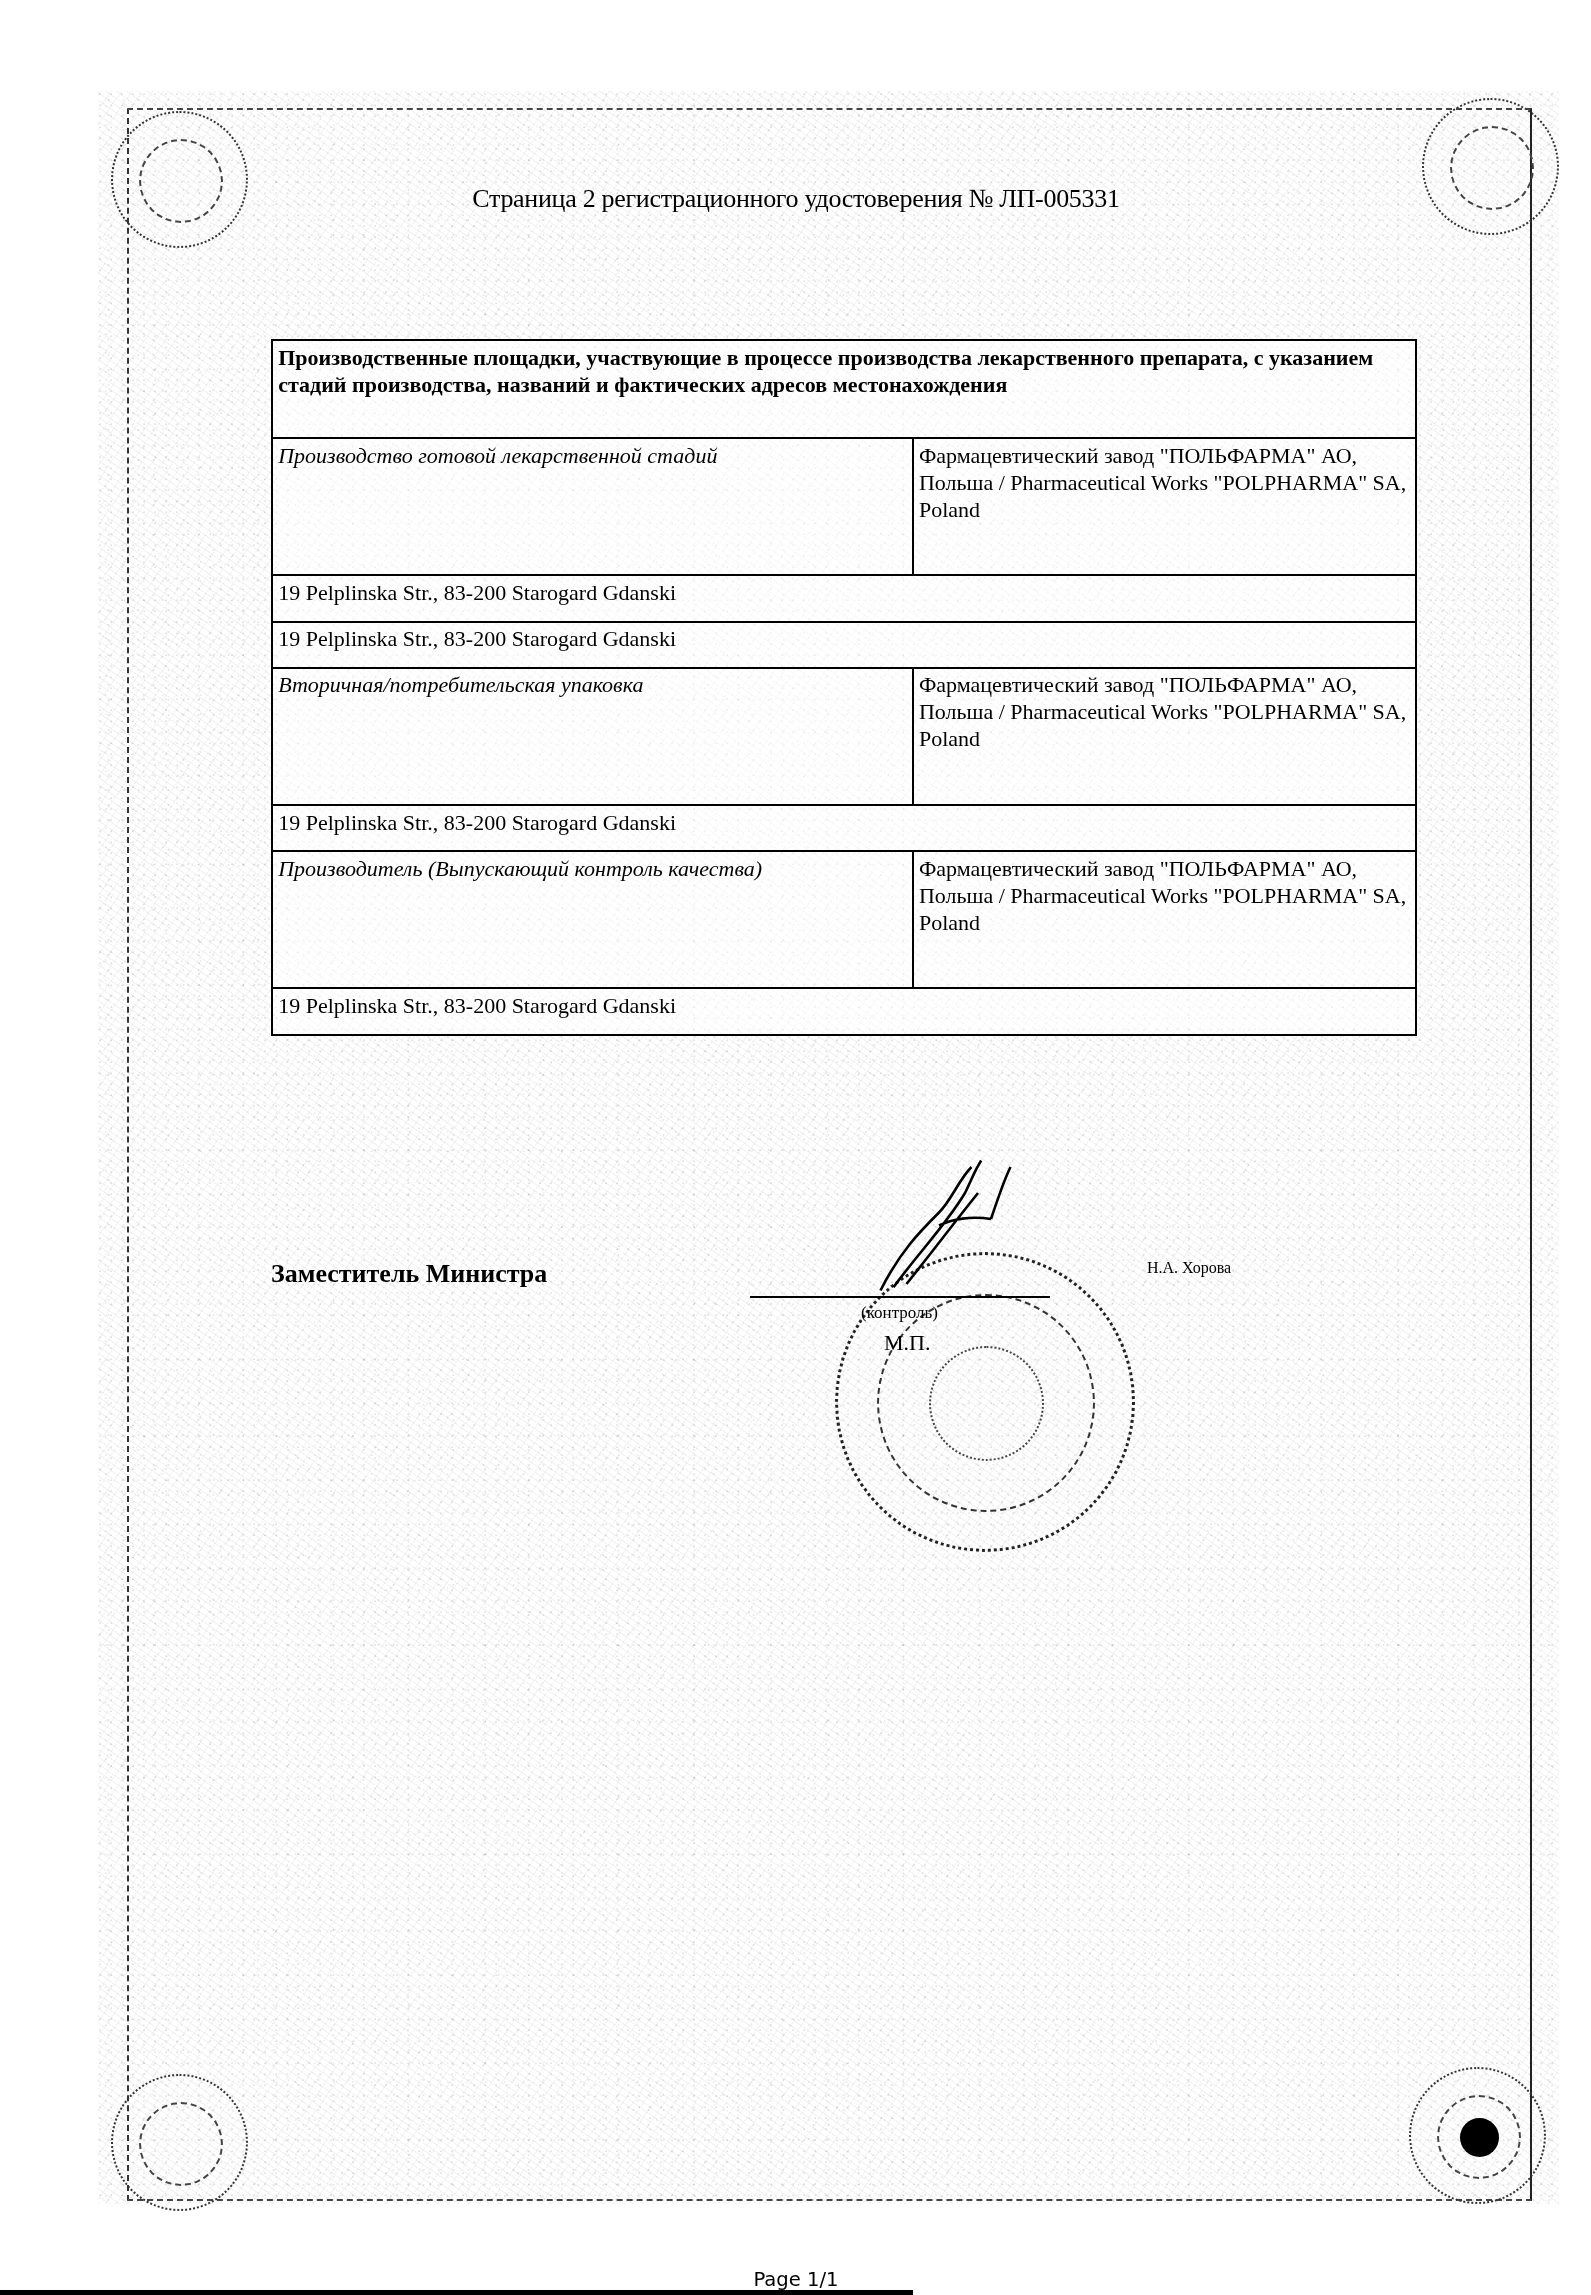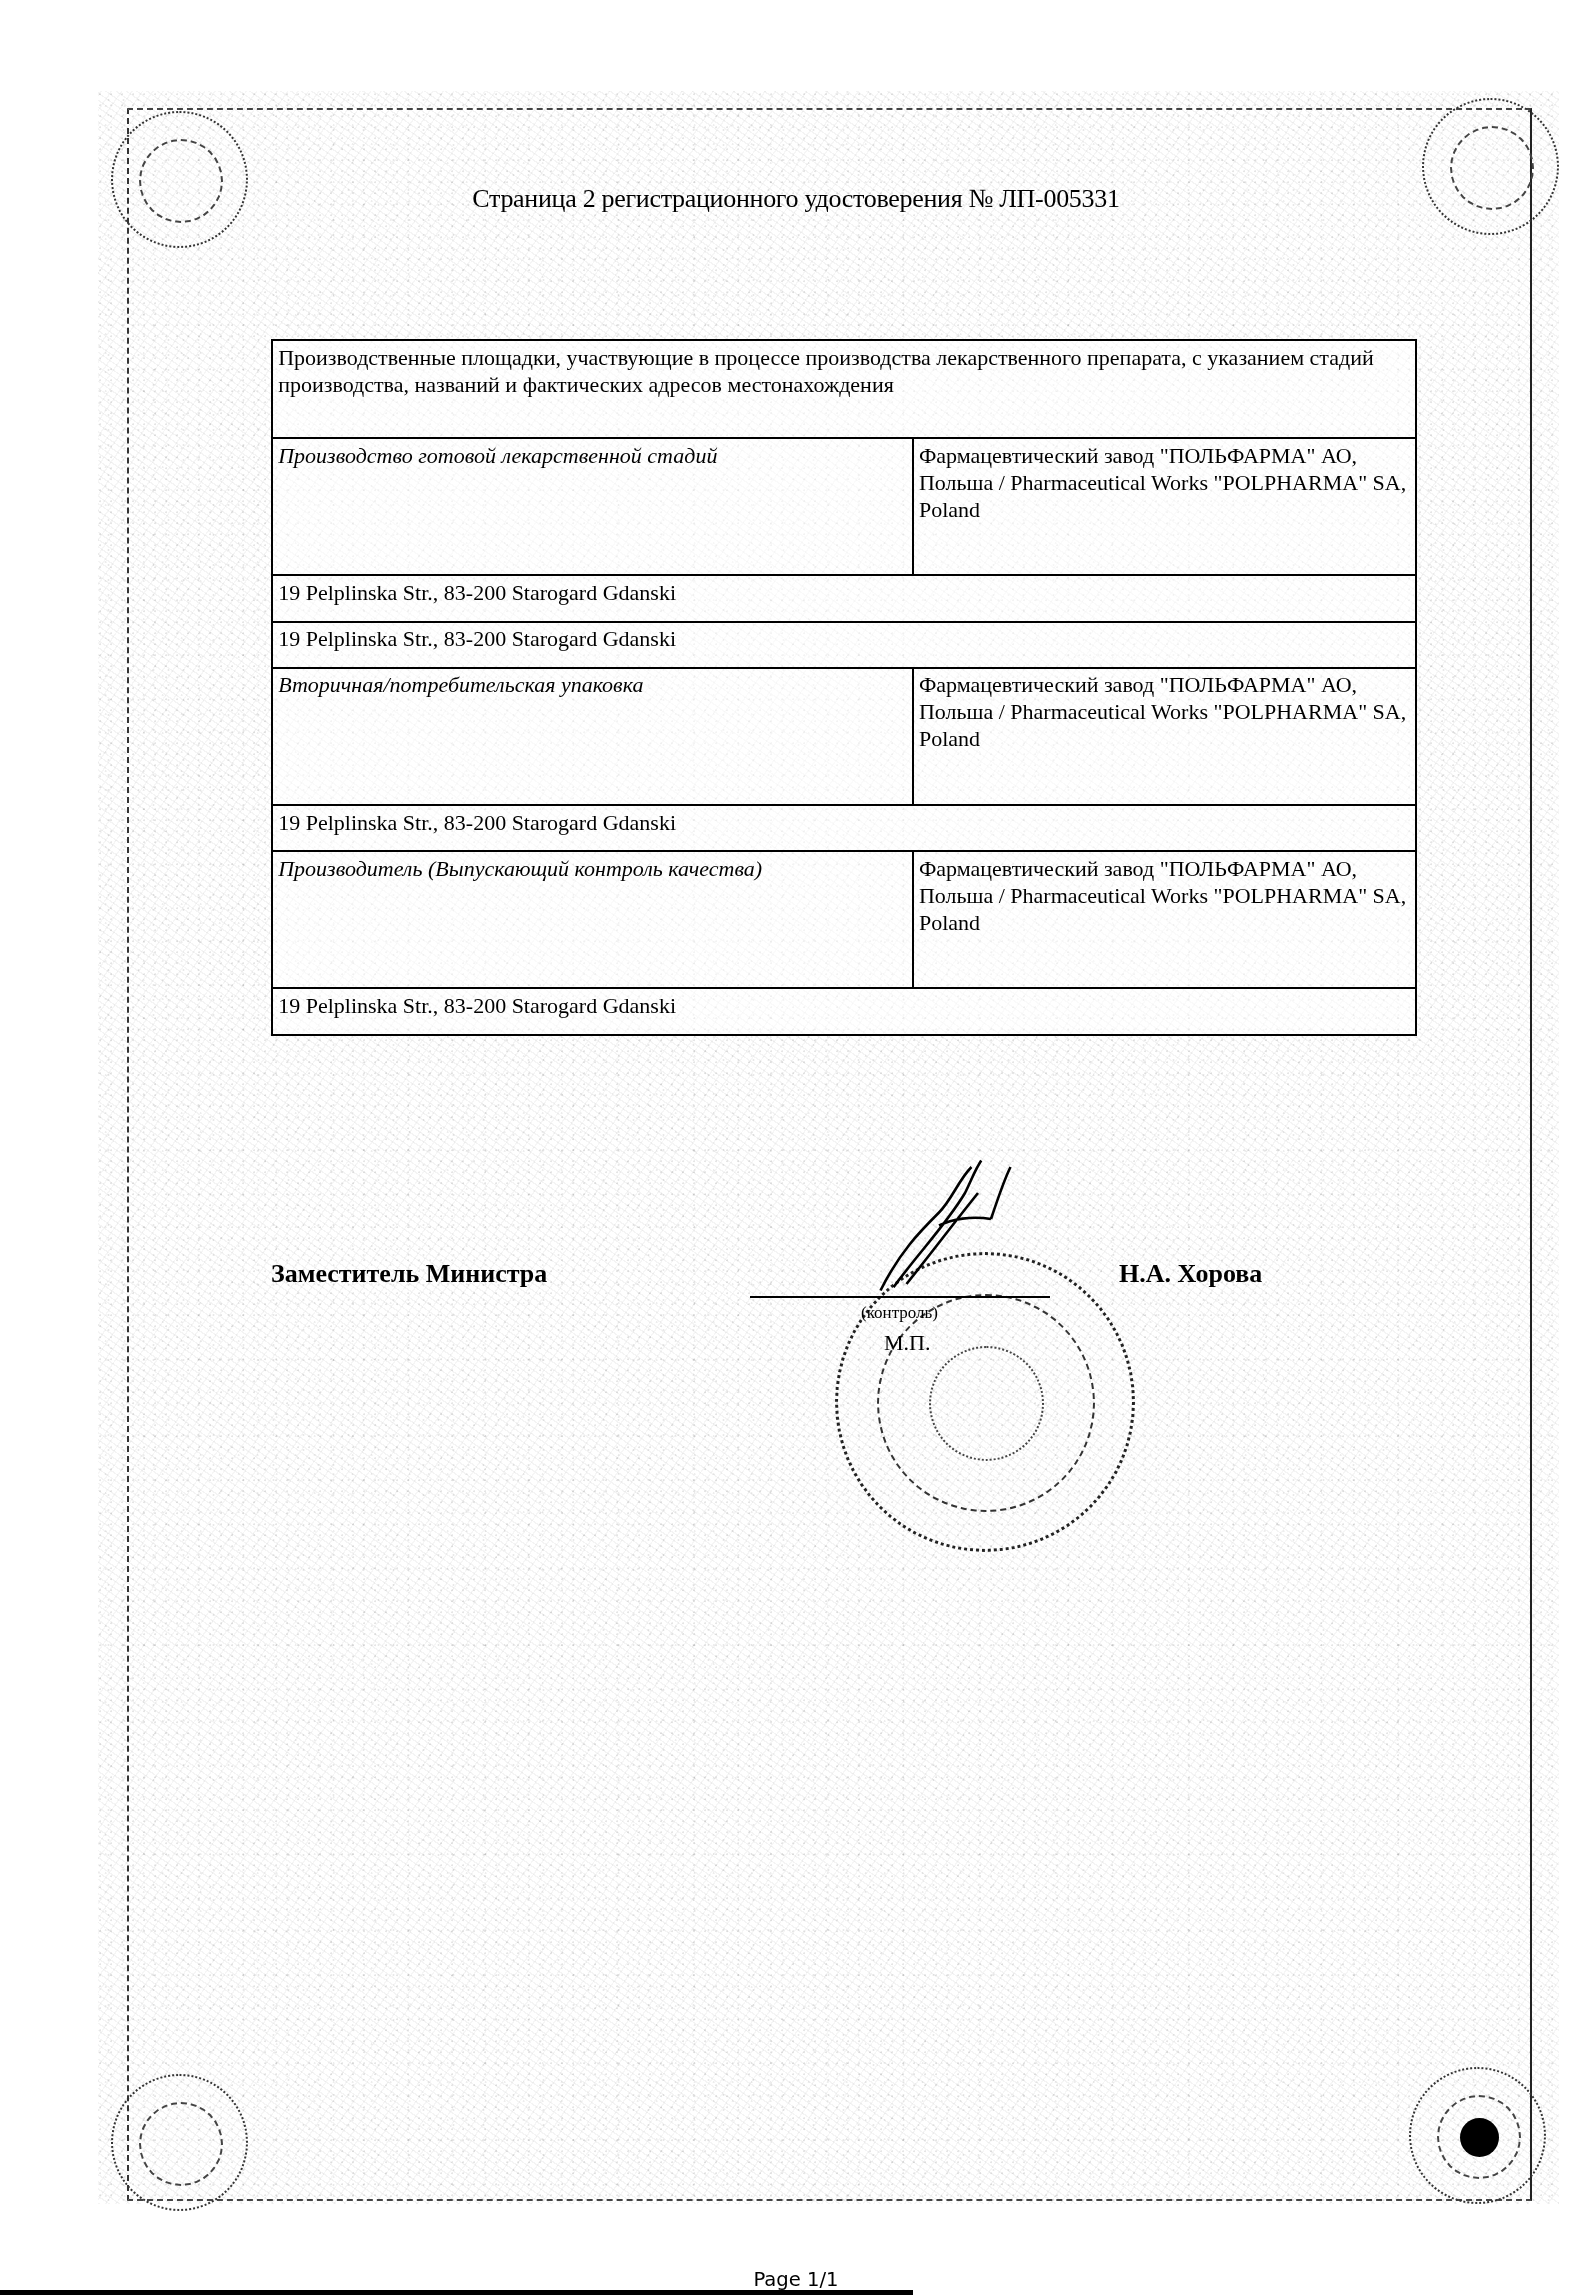--- a/index.html
+++ b/index.html
@@ -48,29 +48,29 @@
     font-size: 26px; letter-spacing: -0.3px; margin-top: 39px;
   }
   table.sites {
     position: absolute; left: 271px; top: 339px; width: 1146px;
     border-collapse: collapse; font-size: 22px; line-height: 27px;
   }
   table.sites td {
     border: 2px solid #000; vertical-align: top; padding: 2.6px 5.2px;
     background: rgba(255,255,255,0.55);
   }
-  td.head { font-weight: normal; height: 91px; }
+  td.head { font-weight: bold; height: 91px; }
   td.stage { font-style: italic; width: 636px; height: 130px; }
   td.maker { width: 496px; }
   td.addr { height: 39px; margin-top: 14px; }
   .sign-area { position: absolute; left: 271px; top: 1259px; width: 1174px; height: 91px; }
   .sign-role { position: absolute; left: 0; top: 0; font-size: 26px; font-weight: bold; }
   .sign-line { position: absolute; left: 479px; top: 37px; width: 300px; border-top: 2.6px solid #000; }
   .sign-caption { position: absolute; left: 590px; top: 44px; font-size: 17px; }
-  .sign-name { position: absolute; left: 848px; top: 0; font-size: 26px; font-weight: bold; }
+  .sign-name { position: absolute; left: 876px; top: 0; font-size: 16px; font-weight: normal; }
   .mp { position: absolute; left: 884px; top: 1330px; font-size: 22px; }
   .signature {
     position: absolute; left: 841px; top: 1154px; width: 235px; height: 143px;
   }
   .stamp {
     position: absolute; left: 835px; top: 1252px; width: 300px; height: 300px;
     border-radius: 50%; border: 3.9px dotted #222; box-sizing: border-box;
   }
   .stamp::before {
     content: ""; position: absolute; left: 39px; top: 39px; width: 214px; height: 214px;

